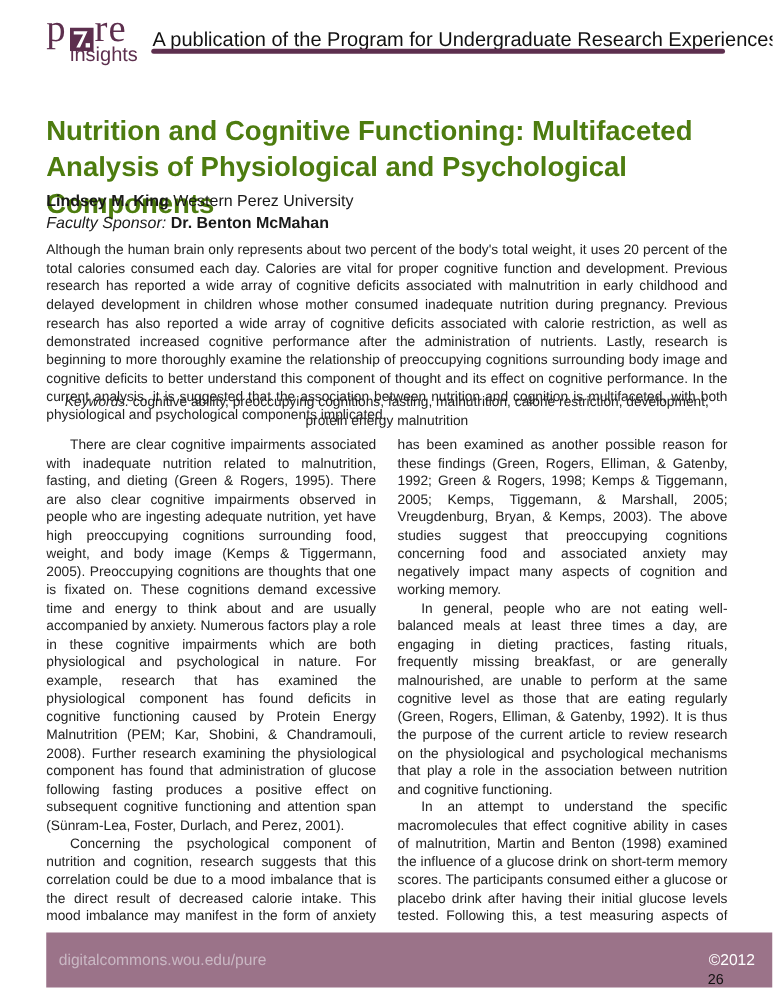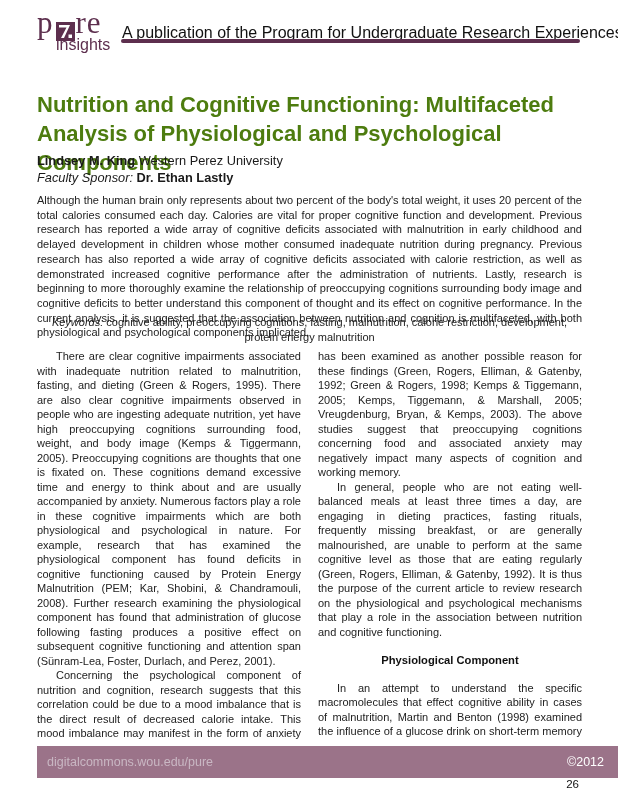--- a/index.html
+++ b/index.html
@@ -58,21 +58,21 @@
     display: flex; gap: 17px; overflow: hidden;
   }
   .col { width: 264px; font-size: 11px; line-height: 14.5px; text-align: justify; color: #222; }
   .col p.indent { text-indent: 19px; }
   .col h3 {
     font-size: 11.2px; font-weight: bold; text-align: center;
     margin: 14px 0 13px 0; color: #111;
   }
   
   .footer-bar {
-    position: absolute; top: 746px; left: 37px; width: 581px; height: 32px;
+    position: absolute; top: 746px; left: 37px; width: 581px; height: 44px;
     background: #9b7389;
     display: flex; align-items: center; justify-content: space-between;
     padding: 0 14px 0 10px;
   }
   .footer-url { font-size: 12.5px; color: #c9b7c3; }
   .footer-copy { font-size: 12.5px; color: #ffffff; }
   .page-number {
     position: absolute; top: 778px; right: 39px;
     font-size: 11.5px; color: #111; margin-left: 24px;
   }
@@ -96,38 +96,37 @@
 </div>
 <div class="tagline">A publication of the Program for Undergraduate Research Experiences at Western Oregon University</div>
 <div class="head-rule"></div>
 
 <h1 class="title">Nutrition and Cognitive Functioning: Multifaceted Analysis of Physiological and Psychological Components</h1>
 
 <div class="byline">
   <span class="name">Lindsey M. King</span><span> Western Perez University</span>
 </div>
 <div class="sponsor">
-  <span class="label">Faculty Sponsor:</span><span class="sname"> Dr. Ethan Lastly</span>
+  <span class="label">Faculty Sponsor:</span><span class="sname"> Dr. Benton McMahan</span>
 </div>
 
 <p class="abstract">Although the human brain only represents about two percent of the body's total weight, it uses 20 percent of the total calories consumed each day. Calories are vital for proper cognitive function and development. Previous research has reported a wide array of cognitive deficits associated with malnutrition in early childhood and delayed development in children whose mother consumed inadequate nutrition during pregnancy. Previous research has also reported a wide array of cognitive deficits associated with calorie restriction, as well as demonstrated increased cognitive performance after the administration of nutrients. Lastly, research is beginning to more thoroughly examine the relationship of preoccupying cognitions surrounding body image and cognitive deficits to better understand this component of thought and its effect on cognitive performance. In the current analysis, it is suggested that the association between nutrition and cognition is multifaceted, with both physiological and psychological components implicated.</p>
 
 <p class="keywords">
   <span class="kw-label">Keywords:</span><span> cognitive ability, preoccupying cognitions, fasting, malnutrition, calorie restriction, development, protein energy malnutrition</span>
 </p>
 
 <div class="columns">
   <div class="col" id="left-col">
       <p class="indent">There are clear cognitive impairments associated with inadequate nutrition related to malnutrition, fasting, and dieting (Green &amp; Rogers, 1995). There are also clear cognitive impairments observed in people who are ingesting adequate nutrition, yet have high preoccupying cognitions surrounding food, weight, and body image (Kemps &amp; Tiggermann, 2005). Preoccupying cognitions are thoughts that one is fixated on. These cognitions demand excessive time and energy to think about and are usually accompanied by anxiety. Numerous factors play a role in these cognitive impairments which are both physiological and psychological in nature. For example, research that has examined the physiological component has found deficits in cognitive functioning caused by Protein Energy Malnutrition (PEM; Kar, Shobini, &amp; Chandramouli, 2008). Further research examining the physiological component has found that administration of glucose following fasting produces a positive effect on subsequent cognitive functioning and attention span (Sünram-Lea, Foster, Durlach, and Perez, 2001).</p>
       <p class="indent">Concerning the psychological component of nutrition and cognition, research suggests that this correlation could be due to a mood imbalance that is the direct result of decreased calorie intake. This mood imbalance may manifest in the form of anxiety or depression (Widenhorn-Müller, Hille, Klenk, and Weiland, 2007). It is also proposed that a decrease in one's ability to maintain attention, which is related to inadequate glucose levels, could affect the participants' ability to perform cognitive assessment tasks (Green, 1992). Lastly, the variable of preoccupying cognitions surrounding food and body image</p>
     </div>
   <div class="col" id="right-col">
       <p>has been examined as another possible reason for these findings (Green, Rogers, Elliman, &amp; Gatenby, 1992; Green &amp; Rogers, 1998; Kemps &amp; Tiggemann, 2005; Kemps, Tiggemann, &amp; Marshall, 2005; Vreugdenburg, Bryan, &amp; Kemps, 2003). The above studies suggest that preoccupying cognitions concerning food and associated anxiety may negatively impact many aspects of cognition and working memory.</p>
       <p class="indent">In general, people who are not eating well-balanced meals at least three times a day, are engaging in dieting practices, fasting rituals, frequently missing breakfast, or are generally malnourished, are unable to perform at the same cognitive level as those that are eating regularly (Green, Rogers, Elliman, &amp; Gatenby, 1992). It is thus the purpose of the current article to review research on the physiological and psychological mechanisms that play a role in the association between nutrition and cognitive functioning.</p>
-      <h3>Physiological Component</h3>
       <p class="indent">In an attempt to understand the specific macromolecules that effect cognitive ability in cases of malnutrition, Martin and Benton (1998) examined the influence of a glucose drink on short-term memory scores. The participants consumed either a glucose or placebo drink after having their initial glucose levels tested. Following this, a test measuring aspects of short-term memory was administered. Results indicated that a glucose drink improved the short-term memory scores of those who had not eaten breakfast, but had no effect on</p>
     </div>
 </div>
 
 <div class="footer-bar">
   <span class="footer-url">digitalcommons.wou.edu/pure</span>
   <span class="footer-copy">©2012</span>
 </div>
 <div class="page-number">26</div>
 

